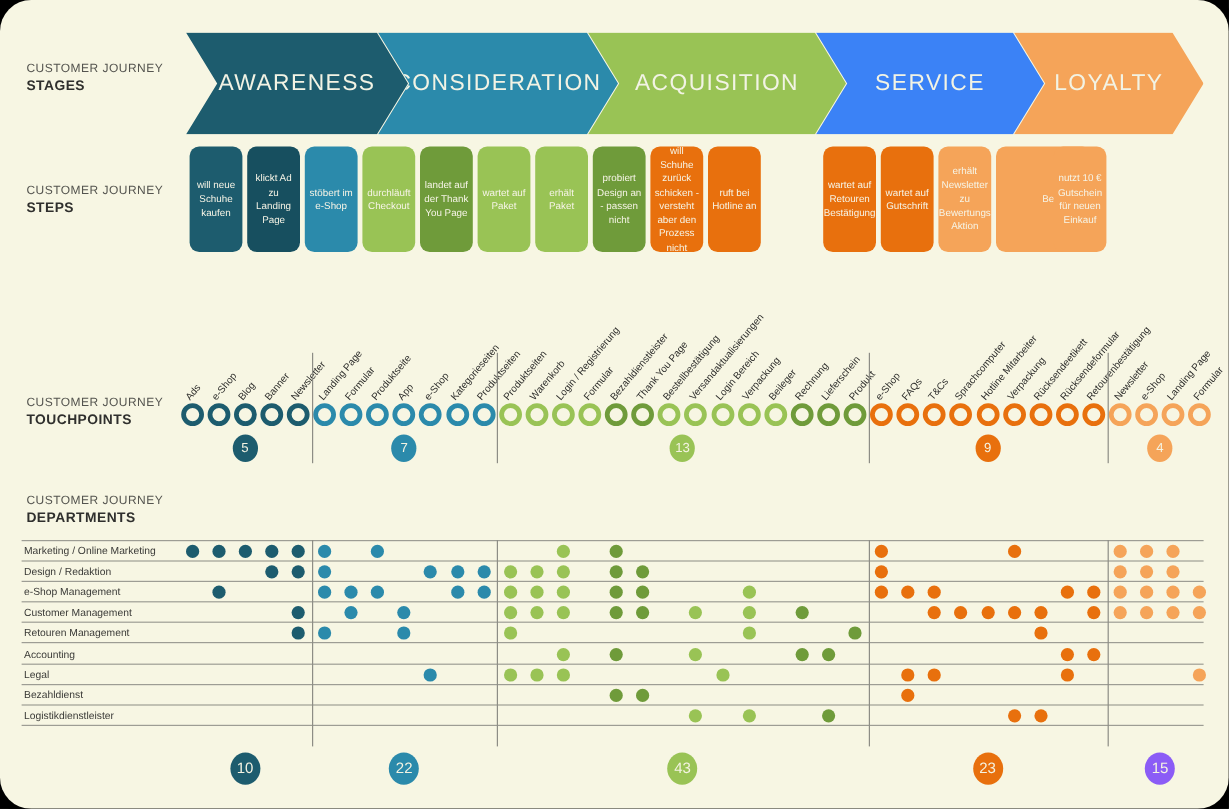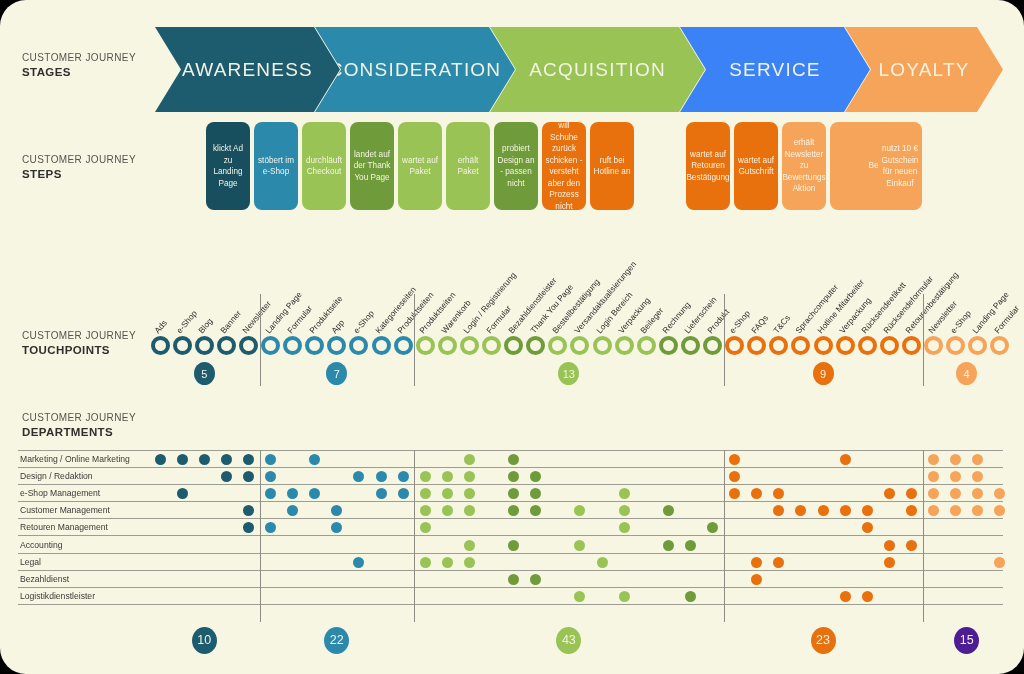--- a/index.html
+++ b/index.html
@@ -70,20 +70,23 @@
       <div class="chev" style="left: 690px; width: 158px; background: rgb(245, 164, 89); z-index: 6; clip-path: polygon(0px 0px, calc(100% - 26px) 0px, 100% 50%, calc(100% - 26px) 100%, 0px 100%, 26px 50%);">
         <span>LOYALTY</span>
       </div>
     </div>
 
   <div class="rowlabel" id="lab-steps" style="top:152px;">
     <span class="l1">CUSTOMER JOURNEY</span>
     <span class="l2">STEPS</span>
   </div>
   <div id="steps">
+      <div class="step" style="left: 3px; width: 44px; background: rgb(29, 92, 110);">
+        <span>will neue Schuhe kaufen</span>
+      </div>
       <div class="step" style="left: 51px; width: 44px; background: rgb(23, 79, 95);">
         <span>klickt Ad zu Landing Page</span>
       </div>
       <div class="step" style="left: 99px; width: 44px; background: rgb(43, 138, 171);">
         <span>stöbert im e-Shop</span>
       </div>
       <div class="step" style="left: 147px; width: 44px; background: rgb(153, 195, 85);">
         <span>durchläuft Checkout</span>
       </div>
       <div class="step" style="left: 195px; width: 44px; background: rgb(111, 155, 58);">
@@ -342,16 +345,16 @@
       <div class="dot" style="left: 861.7px; top: 140.8px; background: rgb(232, 112, 13);"></div>
       <div class="dline" style="top: 0px;"></div>
       <div class="vdiv" style="left: 259.5px; top: 0px; height: 171.9px;"></div>
       <div class="vdiv" style="left: 414.2px; top: 0px; height: 171.9px;"></div>
       <div class="vdiv" style="left: 723.6px; top: 0px; height: 171.9px;"></div>
       <div class="vdiv" style="left: 922.5px; top: 0px; height: 171.9px;"></div>
       <div class="bbadge" style="left: 191.7px; top: 176.9px; background: rgb(29, 92, 110);">10</div>
       <div class="bbadge" style="left: 324.3px; top: 176.9px; background: rgb(43, 138, 171);">22</div>
       <div class="bbadge" style="left: 556.35px; top: 176.9px; background: rgb(153, 195, 85);">43</div>
       <div class="bbadge" style="left: 810.5px; top: 176.9px; background: rgb(232, 112, 13);">23</div>
-      <div class="bbadge" style="left: 954.15px; top: 176.9px; background: #4c1d95;">15</div>
+      <div class="bbadge" style="left: 954.15px; top: 176.9px; background: #8b5cf6;">15</div>
     </div>
 
 </div>
 
 </body></html>

